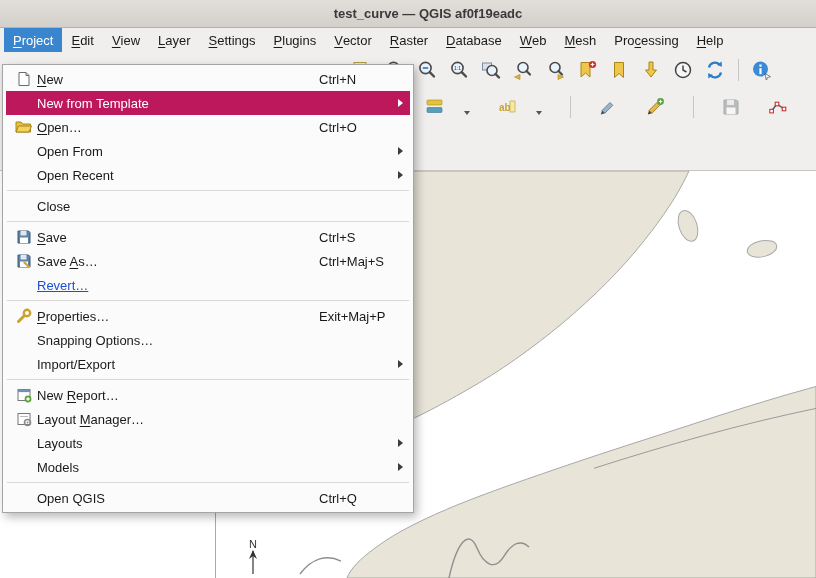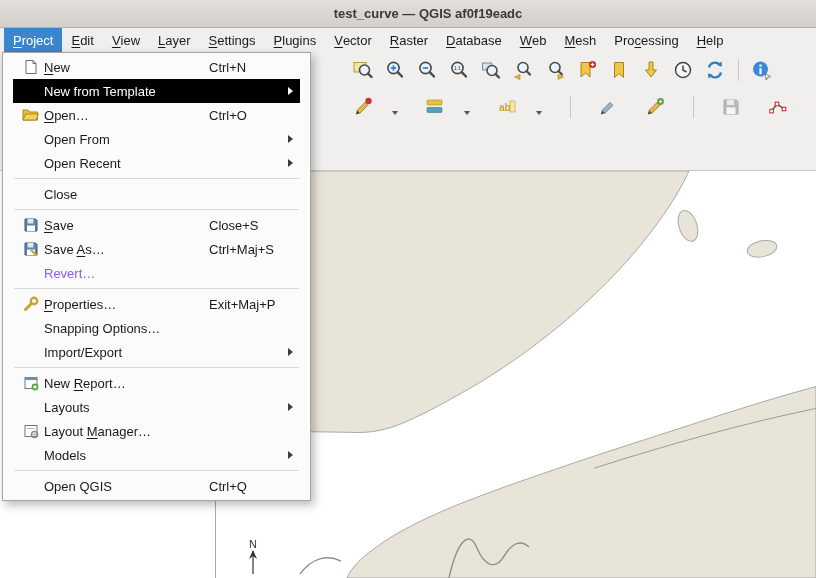--- a/index.html
+++ b/index.html
@@ -27,32 +27,32 @@
   .caret { width: 0; height: 0; border-top: 4px solid #555; border-left: 3.5px solid transparent; border-right: 3.5px solid transparent; margin: 12px 9px 0 -5px; flex: none; }
   .dis { opacity: .45; filter: grayscale(.8); }
   .strip { height: 45px; }
 
   .main { height: 408px; display: flex; border-top: 1px solid #c7c5c2; }
   .panel { width: 216px; background: #fff; border-right: 1px solid #aba9a6; flex: none; }
   .canvas { flex: 1; position: relative; background: #fff; overflow: hidden; }
   .canvas svg { position: absolute; inset: 0; width: 100%; height: 100%; }
 
   .menu {
-    position: absolute; left: 2px; top: 52px; width: 309px; background: #fbfbfb;
+    position: absolute; left: 2px; top: 64px; width: 412px; background: #fbfbfb;
     border: 1px solid #a5a5a5; box-shadow: 3px 4px 9px rgba(0,0,0,.28);
-    padding: 2px 10px; z-index: 20;
+    padding: 2px 3px; z-index: 20;
   }
   .mi { display: flex; align-items: center; height: 24px; padding: 0 7px 0 5px; cursor: default; }
   .mi .ic { width: 26px; display: flex; justify-content: center; align-items: center; flex: none; }
   .mi .lbl { white-space: nowrap; }
   .mi .sc { margin-left: auto; width: 84px; text-align: left; flex: none; }
   .mi .arr { width: 0; height: 0; border-left: 5px solid #3c3c3c; border-top: 4px solid transparent; border-bottom: 4px solid transparent; margin-left: 2px; flex: none; }
-  .mi.hl { background: #000000; color: #fff; }
+  .mi.hl { background: #be185d; color: #fff; }
   .mi.hl .arr { border-left-color: #fff; }
-  .mi.disabled .lbl { color: #8b5cf6; }
+  .mi.disabled .lbl { color: #1d4ed8; text-decoration: underline; }
   .msep { height: 1px; background: #dad8d5; margin: 3px 1px; }
 </style>
 </head>
 <body>
 
 <div class="titlebar">
   <span>test_curve — QGIS af0f19eadc</span>
 </div>
 
 <div class="menubar">
@@ -335,21 +335,21 @@
   <div class="msep"></div>
   <div class="mi">
     <span class="ic">
         <svg width="16" height="16" viewBox="0 0 16 16">
           <path d="M2,2 h10.5 L14,3.5 V14 H2 z" fill="#5d83a6" stroke="#3c5a77"></path>
           <rect x="4.5" y="2" width="6" height="4.5" fill="#dfe8f0"></rect>
           <rect x="4" y="8.5" width="8" height="5.5" fill="#fff"></rect>
         </svg>
       </span>
     <span class="lbl"><u>S</u>ave</span>
-    <span class="sc">Close+S</span>
+    <span class="sc">Ctrl+S</span>
   </div>
   <div class="mi">
     <span class="ic">
         <svg width="16" height="16" viewBox="0 0 16 16">
           <path d="M2,2 h10.5 L14,3.5 V14 H2 z" fill="#5d83a6" stroke="#3c5a77"></path>
           <rect x="4.5" y="2" width="6" height="4.5" fill="#dfe8f0"></rect>
           <rect x="4" y="8.5" width="8" height="5.5" fill="#fff"></rect>
           <path d="M8.5,9.5 l4.5,4.5" stroke="#d9a62b" stroke-width="2.4" stroke-linecap="round"></path>
         </svg>
       </span>
@@ -390,39 +390,39 @@
           <rect x="2" y="2.5" width="12" height="11" fill="#fff" stroke="#777"></rect>
           <rect x="2" y="2.5" width="12" height="2.6" fill="#6f93b8"></rect>
           <circle cx="12" cy="12" r="3.4" fill="#59a33c"></circle>
           <path d="M12,10.3 v3.4 M10.3,12 h3.4" stroke="#fff" stroke-width="1.3"></path>
         </svg>
       </span>
     <span class="lbl">New <u>R</u>eport…</span>
     <span class="sc"></span>
   </div>
   <div class="mi">
-    <span class="ic"></span>
-    <span class="lbl">Layouts</span>
-    <span class="sc"></span>
-    <span class="arr"></span>
-  </div>
-  <div class="mi">
     <span class="ic">
         <svg width="16" height="16" viewBox="0 0 16 16">
           <rect x="2" y="2.5" width="12" height="11" fill="#fff" stroke="#777"></rect>
           <line x1="4" y1="5.5" x2="12" y2="5.5" stroke="#bbb"></line>
           <circle cx="11.5" cy="11.5" r="3" fill="none" stroke="#8a8a8a" stroke-width="1.6"></circle>
           <circle cx="11.5" cy="11.5" r="1" fill="#8a8a8a"></circle>
         </svg>
       </span>
     <span class="lbl">Layout <u>M</u>anager…</span>
     <span class="sc"></span>
   </div>
   <div class="mi">
     <span class="ic"></span>
+    <span class="lbl">Layouts</span>
+    <span class="sc"></span>
+    <span class="arr"></span>
+  </div>
+  <div class="mi">
+    <span class="ic"></span>
     <span class="lbl">Models</span>
     <span class="sc"></span>
     <span class="arr"></span>
   </div>
   <div class="msep"></div>
   <div class="mi">
     <span class="ic"></span>
     <span class="lbl">Open QGIS</span>
     <span class="sc">Ctrl+Q</span>
   </div>

